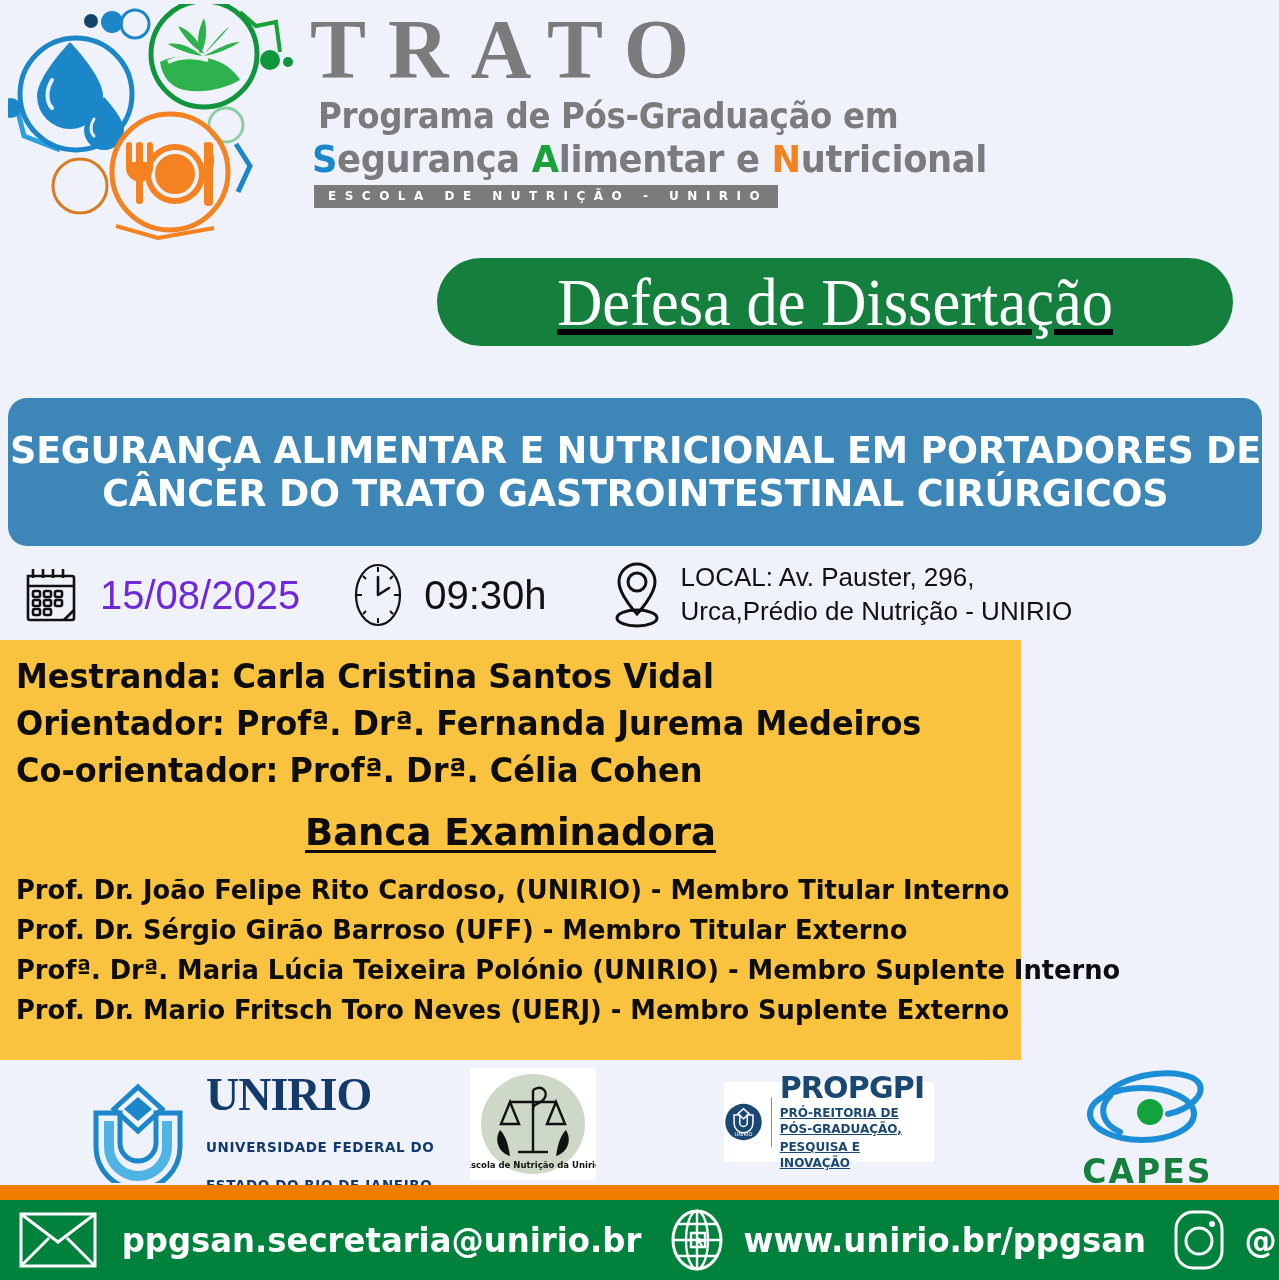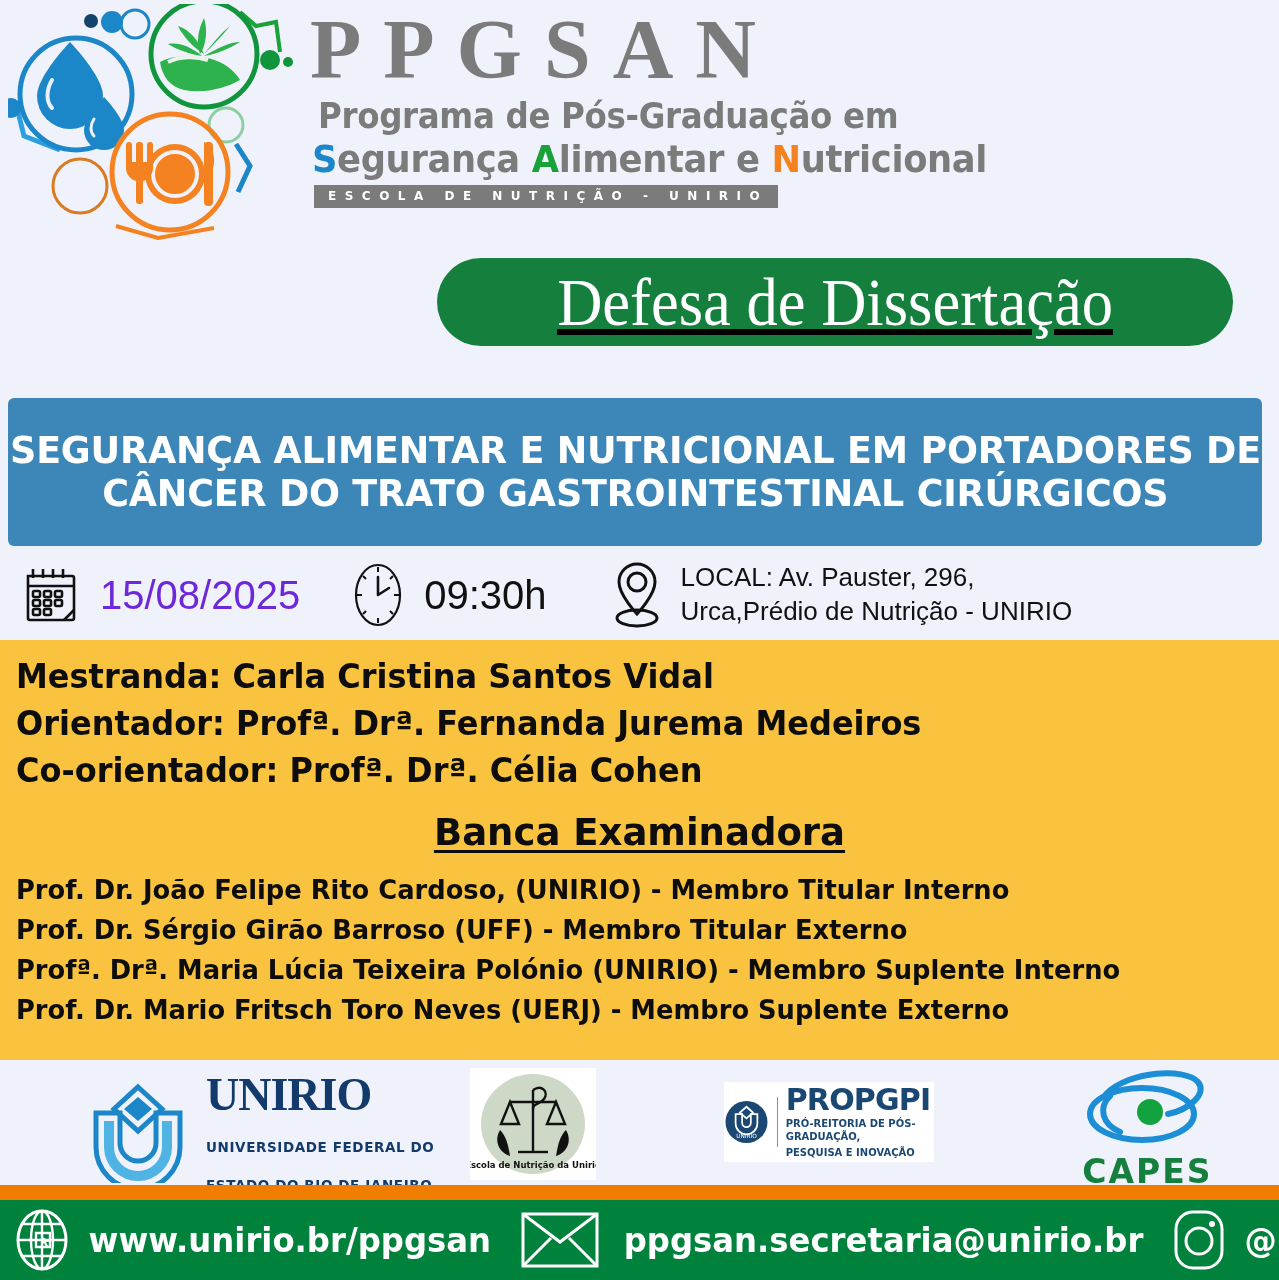--- a/index.html
+++ b/index.html
@@ -52,21 +52,21 @@
   }
   .green-pill span{
     color:#ffffff;font-family:"Liberation Serif", serif;
     font-size:68px;line-height:1;white-space:nowrap;
     transform:scaleX(0.92);
   }
 
   
   .blue-pill{
     position:absolute;left:8px;top:398px;width:1254px;height:148px;
-    background:#3d87b8;border-radius:6px;
+    background:#3d87b8;border-radius:19px;
     display:flex;flex-direction:column;align-items:center;justify-content:center;
   }
   .blue-pill .ln{
     color:#ffffff;font-weight:bold;font-size:38px;line-height:1.12;
     white-space:nowrap;letter-spacing:-0.2px;
     font-family:"DejaVu Sans", sans-serif;
     transform:scaleX(0.96);
   }
 
   
@@ -77,21 +77,21 @@
   .info-item{display:flex;align-items:center;}
   .info-date{margin-left:22px;}
   .info-date .txt{font-size:40px;color:#6d28d9;margin-left:18px;white-space:nowrap;}
   .info-time{margin-left:52px;}
   .info-time .txt{font-size:40px;color:#111;margin-left:20px;white-space:nowrap;}
   .info-local{margin-left:62px;align-items:center;}
   .info-local .txt{margin-left:16px;font-size:26px;color:#111;line-height:1.3;white-space:nowrap;}
 
   
   .yellow{
-    position:absolute;left:0;top:640px;width:1279px;height:420px;
+    position:absolute;left:0;top:640px;width:1021px;height:420px;
     background:#f9c33f;
   }
   .people{padding:14px 0 0 16px;}
   .people .ln{
     font-size:33px;font-weight:bold;color:#0d0d0d;line-height:1.42;
     white-space:nowrap;font-family:"DejaVu Sans", sans-serif;
     transform:scaleX(0.97);transform-origin:left center;
   }
   .banca-title{
     text-align:center;margin-top:16px;
@@ -116,22 +116,22 @@
   .unirio-word{font-size:46px;font-weight:bold;color:#123a6b;letter-spacing:-1px;
     font-family:"Liberation Serif", serif;line-height:1;}
   .unirio-sub{font-size:13.5px;font-weight:bold;color:#123a6b;letter-spacing:0.6px;
     line-height:1.25;margin-top:21px;font-family:"DejaVu Sans", sans-serif;}
   .en-logo{position:absolute;left:470px;top:8px;width:126px;height:112px;background:#ffffff;}
   .propgpi{position:absolute;left:724px;top:22px;width:210px;height:80px;background:#ffffff;
     display:flex;align-items:center;}
   .propgpi-sep{width:1px;height:50px;background:#7e8fa6;margin:0 8px;}
   .propgpi-word{font-size:30px;font-weight:bold;color:#1b4872;letter-spacing:-0.8px;
     font-family:"DejaVu Sans", sans-serif;line-height:1;}
-  .propgpi-sub{font-size:10px;font-weight:bold;color:#1b4872;line-height:1.35;margin-top:2px;
-    font-family:"DejaVu Sans", sans-serif;}
+  .propgpi-sub{font-size:12px;font-weight:bold;color:#1b4872;line-height:1.35;margin-top:2px;
+    font-family:"DejaVu Sans", sans-serif;text-decoration:underline;}
   .capes{position:absolute;left:1080px;top:6px;text-align:center;}
   .capes-word{font-size:33px;font-weight:bold;color:#15803d;letter-spacing:2px;
     font-family:"DejaVu Sans", sans-serif;margin-top:-4px;}
 
   
   .orangebar{position:absolute;left:0;top:1185px;width:1279px;height:15px;background:#f07c00;}
   .footer{
     position:absolute;left:0;top:1200px;width:1279px;height:80px;background:#00813c;
     display:flex;align-items:center;
   }
@@ -196,21 +196,21 @@
           <rect x="139" y="138" width="6" height="24" rx="3"></rect>
           <path d="M118 158 h27 v6 a13 13 0 0 1 -27 0 Z"></path>
           <rect x="196" y="138" width="9" height="64" rx="4"></rect>
           <path d="M196 138 c9 4 12 16 9 26 h-9 Z"></path>
         </g>
         <circle cx="72" cy="182" r="27" fill="none" stroke="#d97b22" stroke-width="3"></circle>
       </svg>
     </div>
 
     <div class="brand">
-      <div class="brand-title">PPGSAN</div>
+      <div class="brand-title">TRATO</div>
       <div class="brand-sub1">Programa de Pós-Graduação em</div>
       <div class="brand-sub2"><span class="s">S</span><span>egurança </span><span class="a">A</span><span>limentar e </span><span class="n">N</span><span>utricional</span></div>
       <div class="brand-bar">ESCOLA DE NUTRIÇÃO - UNIRIO</div>
     </div>
   </div>
 
   <div class="green-pill">
     <span>Defesa de Dissertação</span>
   </div>
 
@@ -339,41 +339,41 @@
         <circle cx="70" cy="46" r="13" fill="#12a33e"></circle>
       </svg>
       <div class="capes-word">CAPES</div>
     </div>
   </div>
 
   <div class="orangebar"></div>
 
   <div class="footer">
 
+    <div class="f-item f-mail">
+      <svg width="80" height="60" viewBox="0 0 80 60">
+        <rect x="3" y="4" width="74" height="52" fill="none" stroke="#ffffff" stroke-width="3"></rect>
+        <path d="M3 4 L40 32 L77 4" fill="none" stroke="#ffffff" stroke-width="3"></path>
+        <path d="M3 56 L31 28 M77 56 L49 28" fill="none" stroke="#ffffff" stroke-width="3"></path>
+      </svg>
+      <div class="f-txt">ppgsan.secretaria@unirio.br</div>
+    </div>
+
     <div class="f-item f-web">
       <svg width="56" height="62" viewBox="0 0 56 62">
         <ellipse cx="28" cy="31" rx="24" ry="29" fill="none" stroke="#ffffff" stroke-width="3"></ellipse>
         <path d="M28 2 v58 M4 31 h48" fill="none" stroke="#ffffff" stroke-width="2.4"></path>
         <ellipse cx="28" cy="31" rx="11" ry="29" fill="none" stroke="#ffffff" stroke-width="2.4"></ellipse>
         <path d="M8 15 h40 M8 47 h40" fill="none" stroke="#ffffff" stroke-width="2.4"></path>
         <path d="M22 24 h14 v14 h-14 Z" fill="none" stroke="#ffffff" stroke-width="2.4"></path>
         <path d="M27 27 l0 10 l3 -3 l2 4 l2 -1 l-2 -4 l4 -0.5 Z" fill="#ffffff"></path>
       </svg>
       <div class="f-txt">www.unirio.br/ppgsan</div>
     </div>
 
-    <div class="f-item f-mail">
-      <svg width="80" height="60" viewBox="0 0 80 60">
-        <rect x="3" y="4" width="74" height="52" fill="none" stroke="#ffffff" stroke-width="3"></rect>
-        <path d="M3 4 L40 32 L77 4" fill="none" stroke="#ffffff" stroke-width="3"></path>
-        <path d="M3 56 L31 28 M77 56 L49 28" fill="none" stroke="#ffffff" stroke-width="3"></path>
-      </svg>
-      <div class="f-txt">ppgsan.secretaria@unirio.br</div>
-    </div>
-
     <div class="f-item f-ig">
       <svg width="56" height="64" viewBox="0 0 56 64">
         <rect x="5" y="4" width="46" height="56" rx="17" fill="none" stroke="#ffffff" stroke-width="3"></rect>
         <circle cx="28" cy="33" r="13" fill="none" stroke="#ffffff" stroke-width="3"></circle>
         <circle cx="41" cy="16" r="3" fill="#ffffff"></circle>
       </svg>
       <div class="f-txt">@ppgsan.unirio</div>
     </div>
   </div>
 

